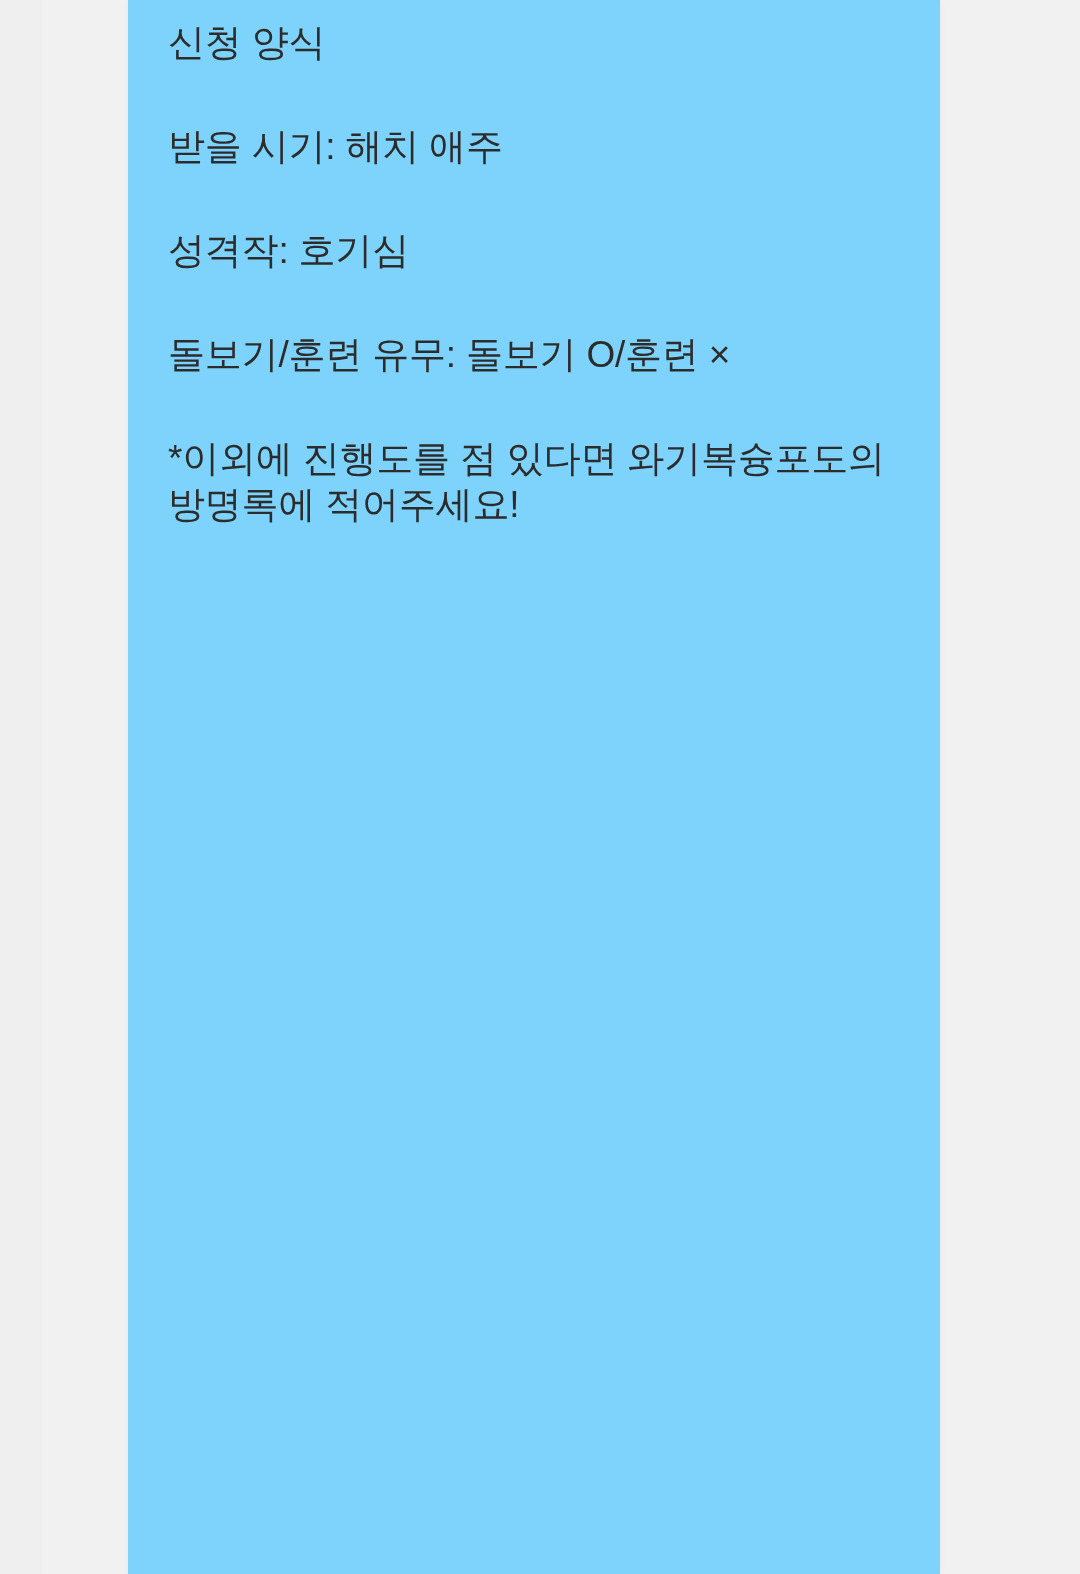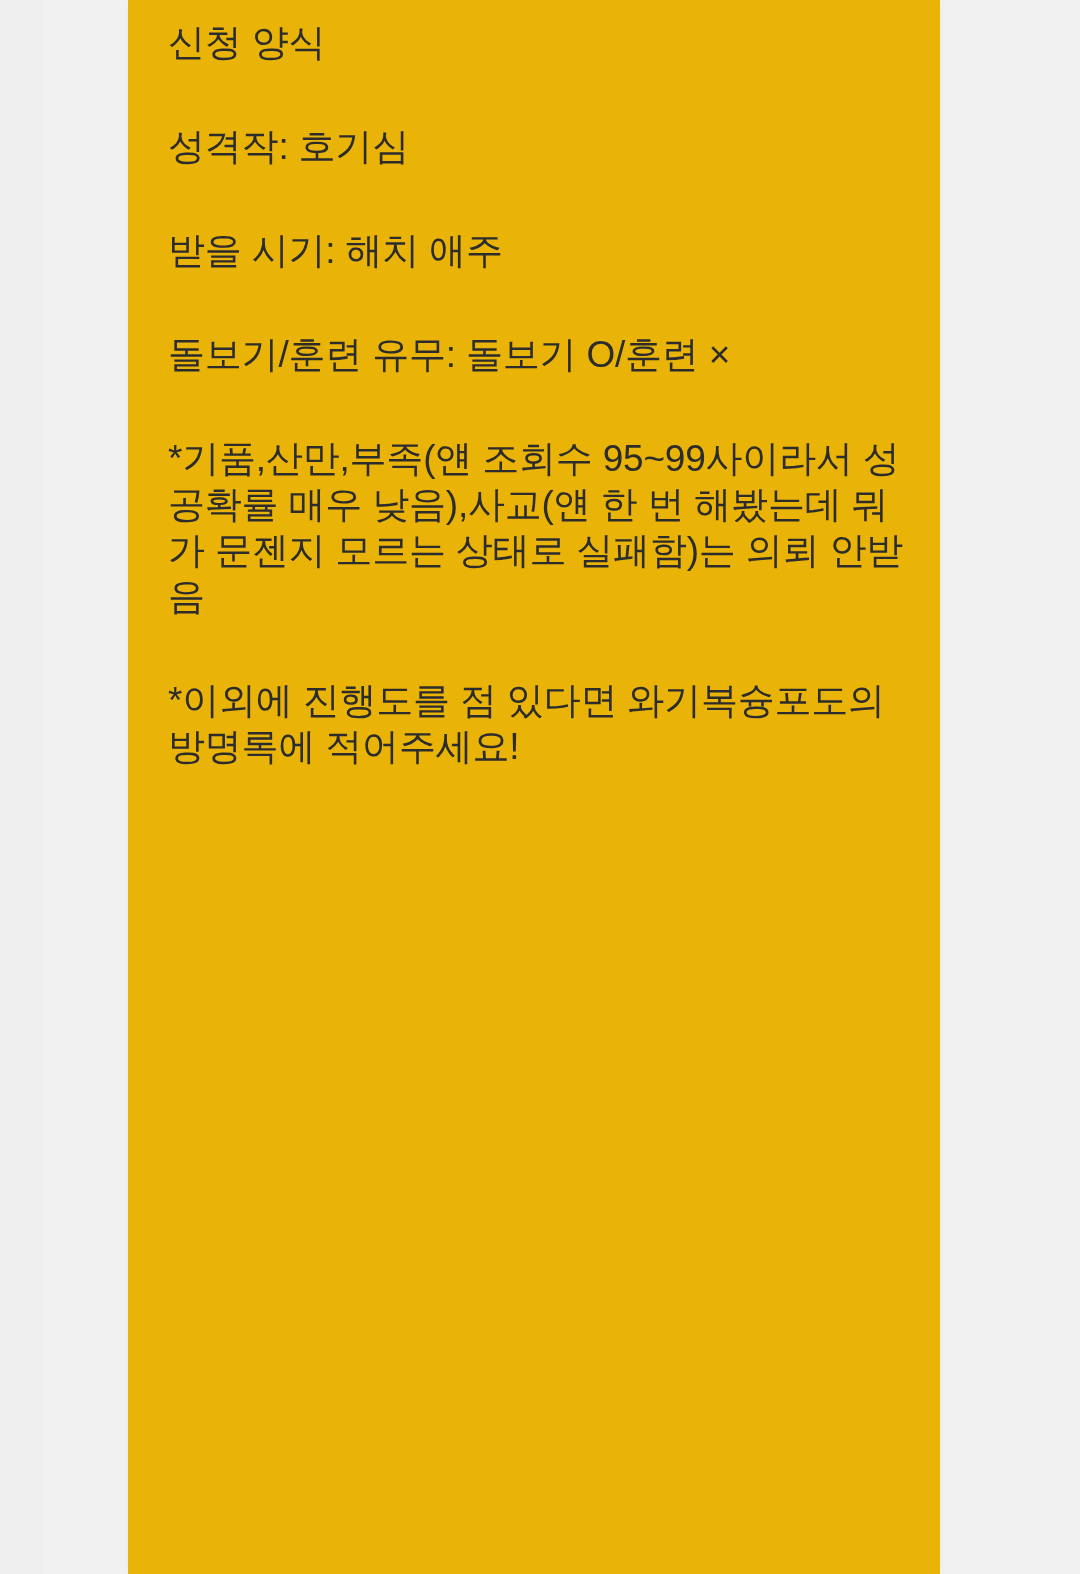--- a/index.html
+++ b/index.html
@@ -24,21 +24,21 @@
     left: 0; top: 0; bottom: 0;
     width: 42px;
     background: #efeff0;
   }
   .page {
     position: absolute;
     left: 128px;
     top: 0;
     width: 812px;
     height: 1574px;
-    background: #eab308;
+    background: #7dd3fc;
     box-shadow: 0 0 8px rgba(0,0,0,0.035);
     box-sizing: border-box;
   }
   .page-text {
     box-sizing: border-box;
     width: 100%;
     height: 100%;
     padding: 20px 28px 0 40px;
     color: #2c2c2c;
   }
@@ -54,20 +54,19 @@
 </style>
 </head>
 <body>
 
 <div class="viewer-bg">
   <div class="edge-strip-left"></div>
 
   <div class="page">
     <div class="page-text">
       <p>신청 양식</p>
+      <p>받을 시기: 해치 애주</p>
       <p>성격작: 호기심</p>
-      <p>받을 시기: 해치 애주</p>
       <p>돌보기/훈련 유무: 돌보기 O/훈련 ×</p>
-      <p>*기품,산만,부족(얜 조회수 95~99사이라서 성공확률 매우 낮음),사교(얜 한 번 해봤는데 뭐가 문젠지 모르는 상태로 실패함)는 의뢰 안받음</p>
       <p>*이외에 진행도를 점 있다면 와기복슝포도의 방명록에 적어주세요!</p>
     </div>
   </div>
 </div>
 
 </body></html>

